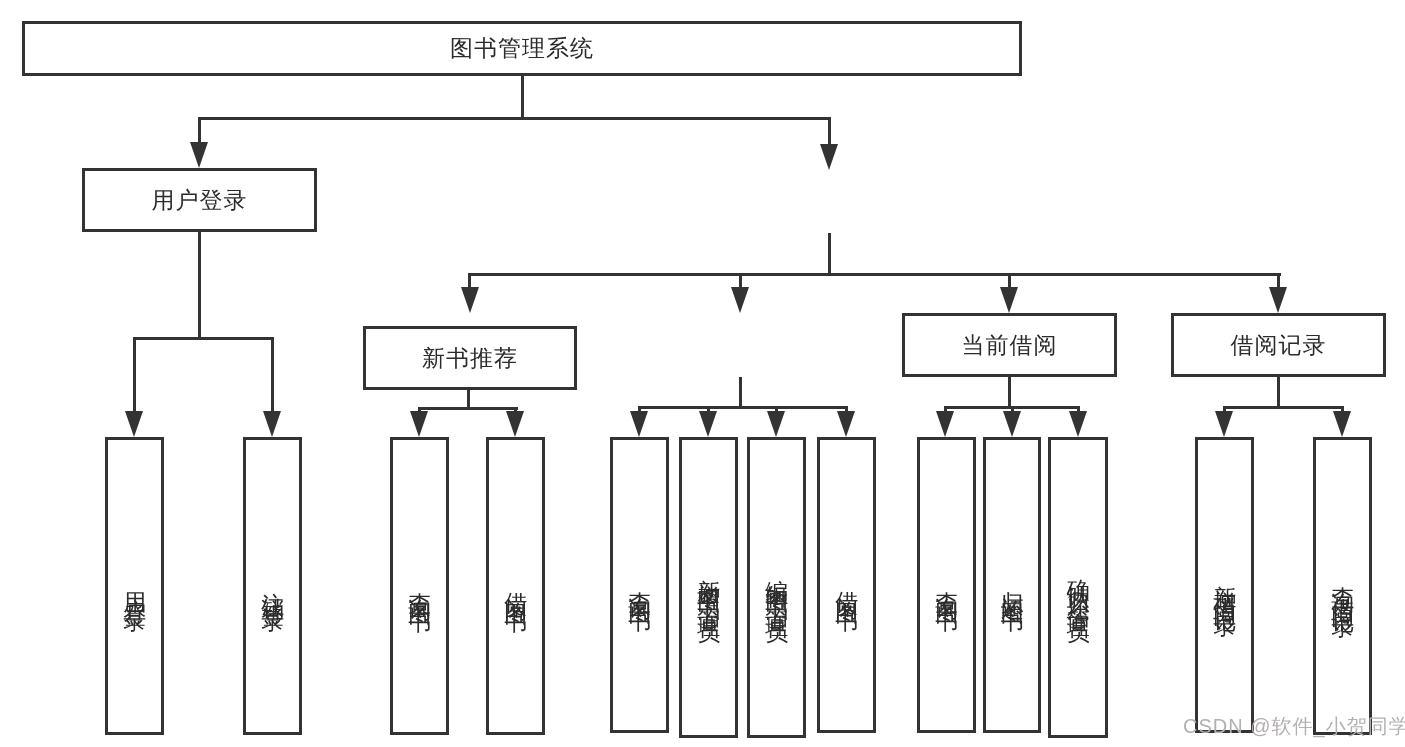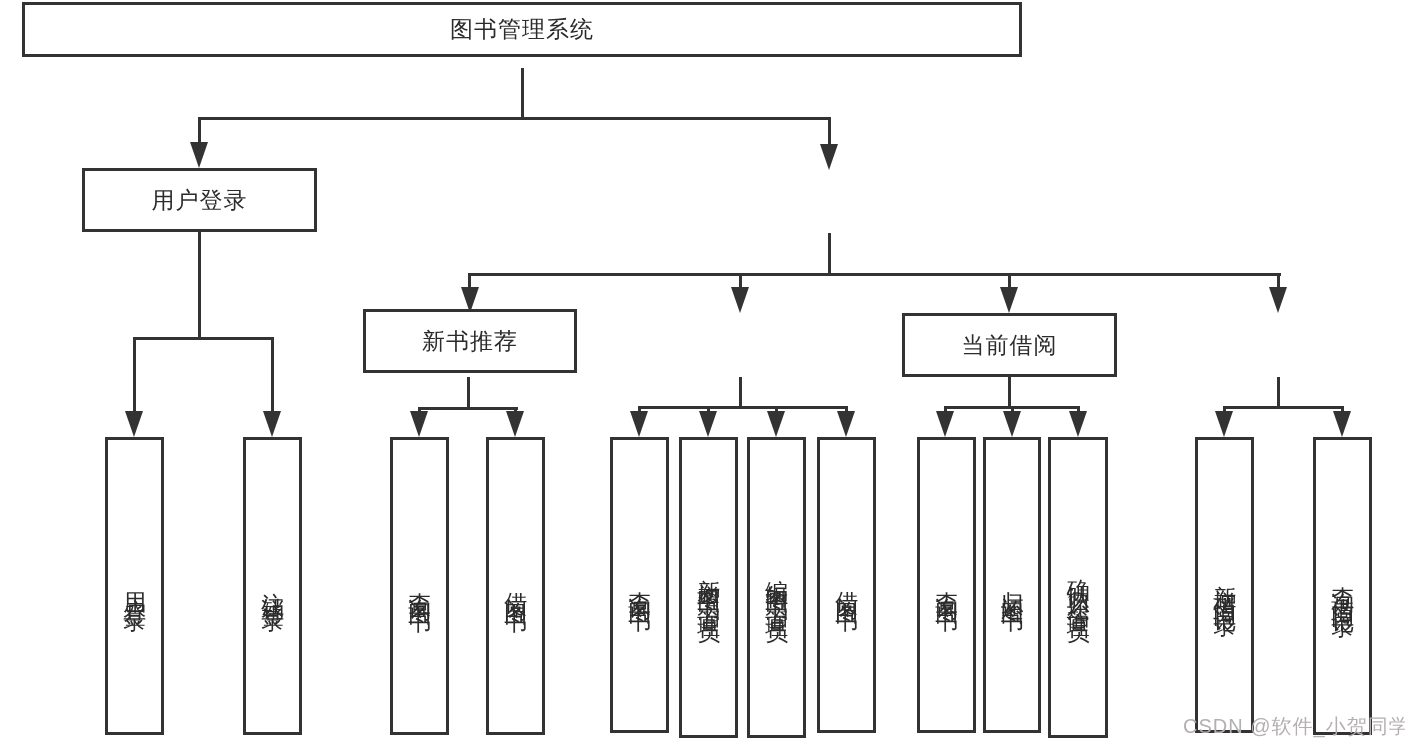--- a/index.html
+++ b/index.html
@@ -125,34 +125,37 @@
   <div class="vline" style="left:1077px; top:406px; height:9px;"></div>
   <div class="arrow" style="left:1069px; top:411px;"></div>
 
   <div class="vline" style="left:1277px; top:377px; height:32px;"></div>
   <div class="hline" style="left:1223px; top:406px; width:121px;"></div>
   <div class="vline" style="left:1223px; top:406px; height:9px;"></div>
   <div class="arrow" style="left:1215px; top:411px;"></div>
   <div class="vline" style="left:1341px; top:406px; height:9px;"></div>
   <div class="arrow" style="left:1333px; top:411px;"></div>
 
-  <div class="box" style="left:22px; top:2px; width:1000px; height:55px;">
+  <div class="box" style="left:22px; top:21px; width:1000px; height:55px;">
     <span>图书管理系统</span>
   </div>
 
   <div class="box" style="left:82px; top:168px; width:235px; height:64px;">
     <span>用户登录</span>
   </div>
 
-  <div class="box" style="left:363px; top:309px; width:214px; height:64px;">
+  <div class="box" style="left:363px; top:326px; width:214px; height:64px;">
     <span>新书推荐</span>
   </div>
   <div class="box" style="left:902px; top:313px; width:215px; height:64px;">
     <span>当前借阅</span>
   </div>
+  <div class="box" style="left:1171px; top:313px; width:215px; height:64px;">
+    <span>借阅记录</span>
+  </div>
 
   <div class="box leaf" style="left:105px; top:437px; width:59px; height:298px;">
     <span class="vtext">用户登录</span>
   </div>
   <div class="box leaf" style="left:243px; top:437px; width:59px; height:298px;">
     <span class="vtext">注销登录</span>
   </div>
 
   <div class="box leaf" style="left:390px; top:437px; width:59px; height:298px;">
     <span class="vtext">查询图书</span>

